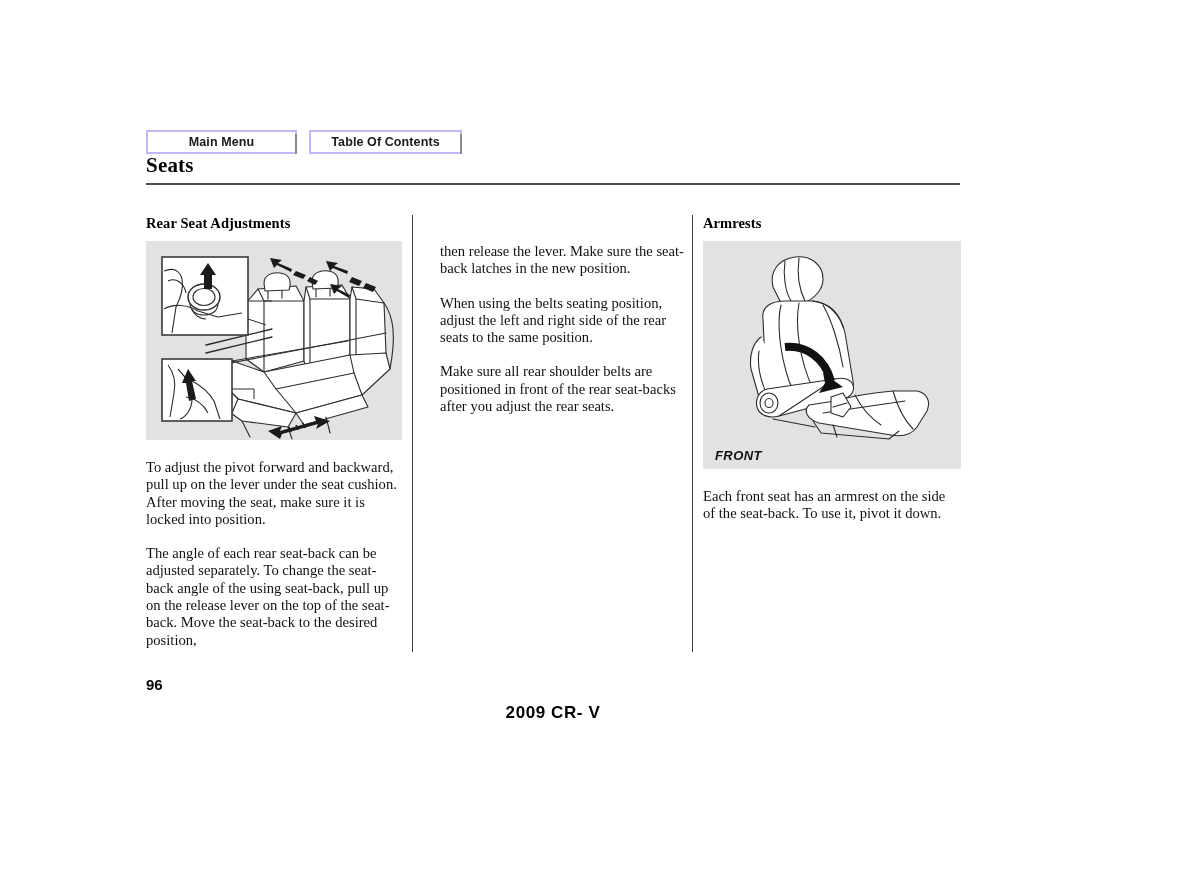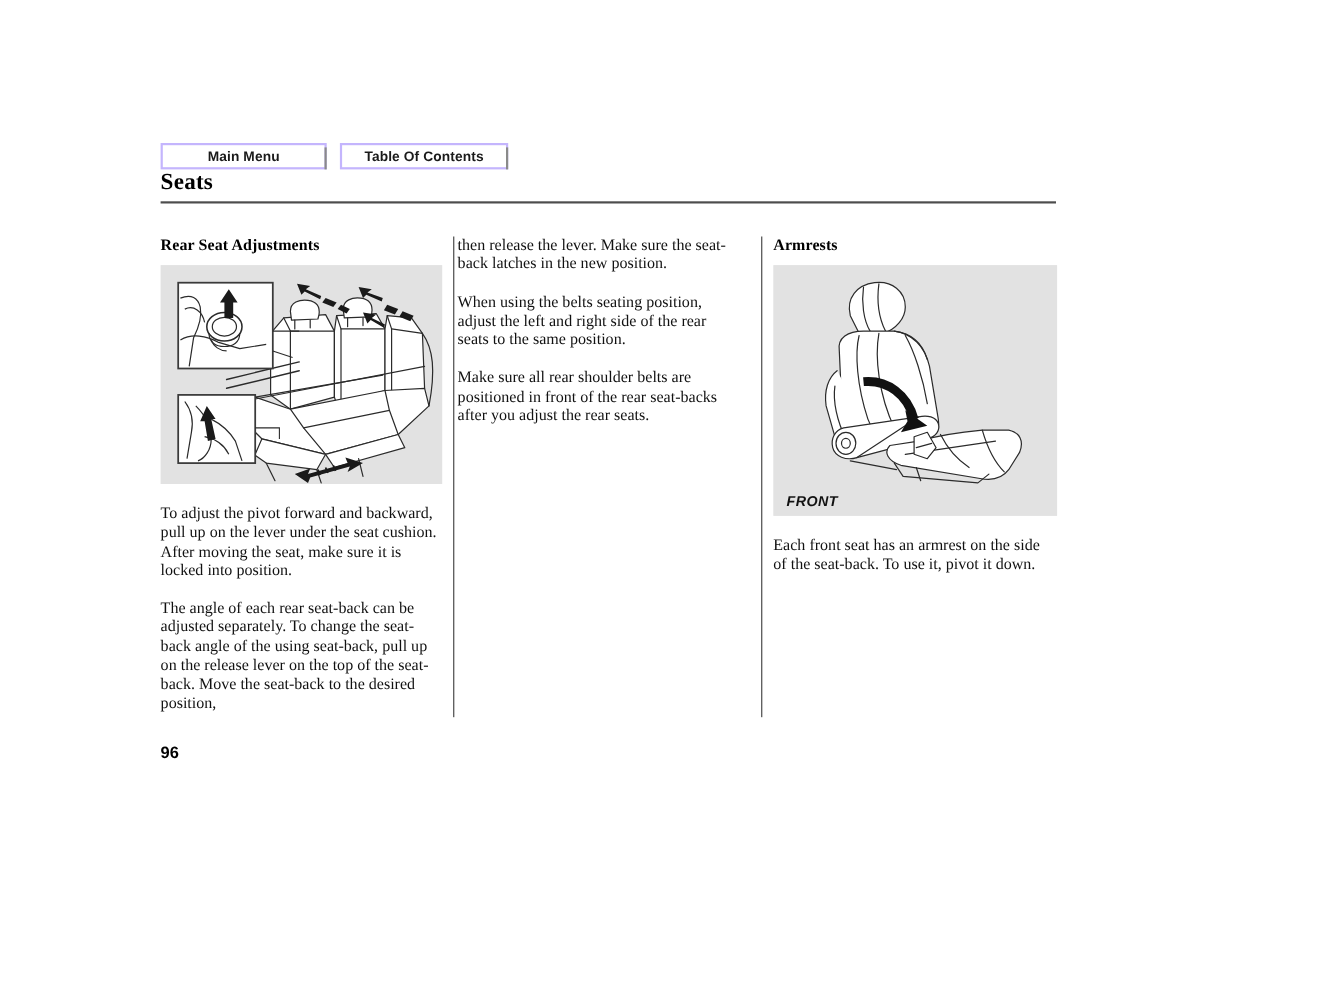--- a/index.html
+++ b/index.html
@@ -68,21 +68,21 @@
     background: #4d4d4d;
   }
 
   
   .col {
     position: absolute;
     top: 215px;
     width: 256px;
   }
   #col-left   { left: 146px; }
-  #col-middle { left: 416px; }
+  #col-middle { left: 440px; margin-top: 28px; }
   #col-right  { left: 703px; }
 
   .col-divider {
     position: absolute;
     top: 215px;
     width: 1px;
     height: 437px;
     background: #3b3b3b;
   }
   #divider-1 { left: 412px; }
@@ -341,14 +341,15 @@
           <path d="M120 132 L140 146 L116 152 L122 142 Z" fill="#111"></path>
         </g>
       </svg>
       <div class="front-label">FRONT</div>
     </div>
 
     <p class="body-text">Each front seat has an armrest on the side of the seat-back. To use it, pivot it down.</p>
   </div>
 
   <div class="page-number">96</div>
+  <div class="footer-model">2009  CR- V</div>
 
 </div>
 
 </body></html>

